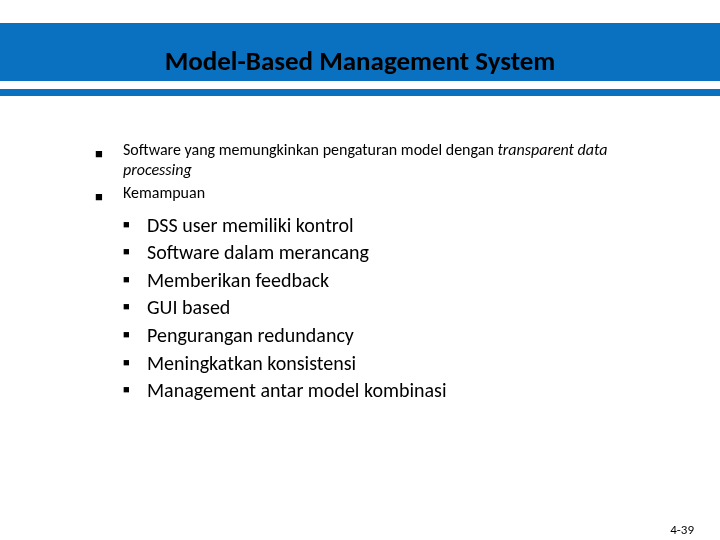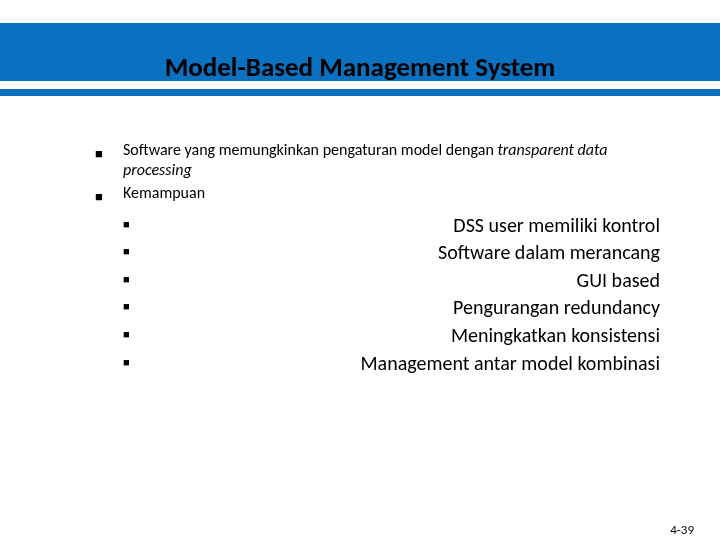--- a/index.html
+++ b/index.html
@@ -21,21 +21,20 @@
     position: absolute;
     top: 23px; left: 0; right: 0;
     height: 74px;
     display: flex;
     align-items: center;
     justify-content: center;
     font-weight: 700;
     font-size: 27px;
     color: #000;
     letter-spacing: 0;
-    margin-top: 6px;
   }
   .content {
     position: absolute;
     top: 140px; left: 95px; right: 60px;
     color: #000;
   }
   ul.main { list-style: none; }
   ul.main > li {
     position: relative;
     padding-left: 28px;
@@ -52,21 +51,20 @@
     line-height: 24px;
     color: #000;
   }
   ul.sub { list-style: none; margin-top: 10px; margin-left: 28px; }
   ul.sub > li {
     position: relative;
     padding-left: 24px;
     font-size: 20px;
     line-height: 1.28;
     margin-bottom: 2px;
-    text-align: right;
   }
   ul.sub > li::before {
     content: "■";
     position: absolute;
     left: 0;
     top: 2px;
     font-size: 11px;
     line-height: 20px;
     color: #000;
   }
@@ -86,20 +84,21 @@
 <div class="title-band thin"></div>
 <div class="slide-title">Model-Based Management System</div>
 
 <div class="content">
   <ul class="main">
       <li><span>Software yang memungkinkan pengaturan model dengan  </span><span class="italic">transparent data processing</span></li>
       <li><span>Kemampuan</span></li>
       <ul class="sub">
         <li>DSS user memiliki kontrol</li>
         <li>Software dalam merancang</li>
+        <li>Memberikan feedback</li>
         <li>GUI based</li>
         <li>Pengurangan redundancy</li>
         <li>Meningkatkan konsistensi</li>
         <li>Management antar model kombinasi</li>
       </ul>
     </ul>
 </div>
 
 <div class="footer">4-39</div>
 

